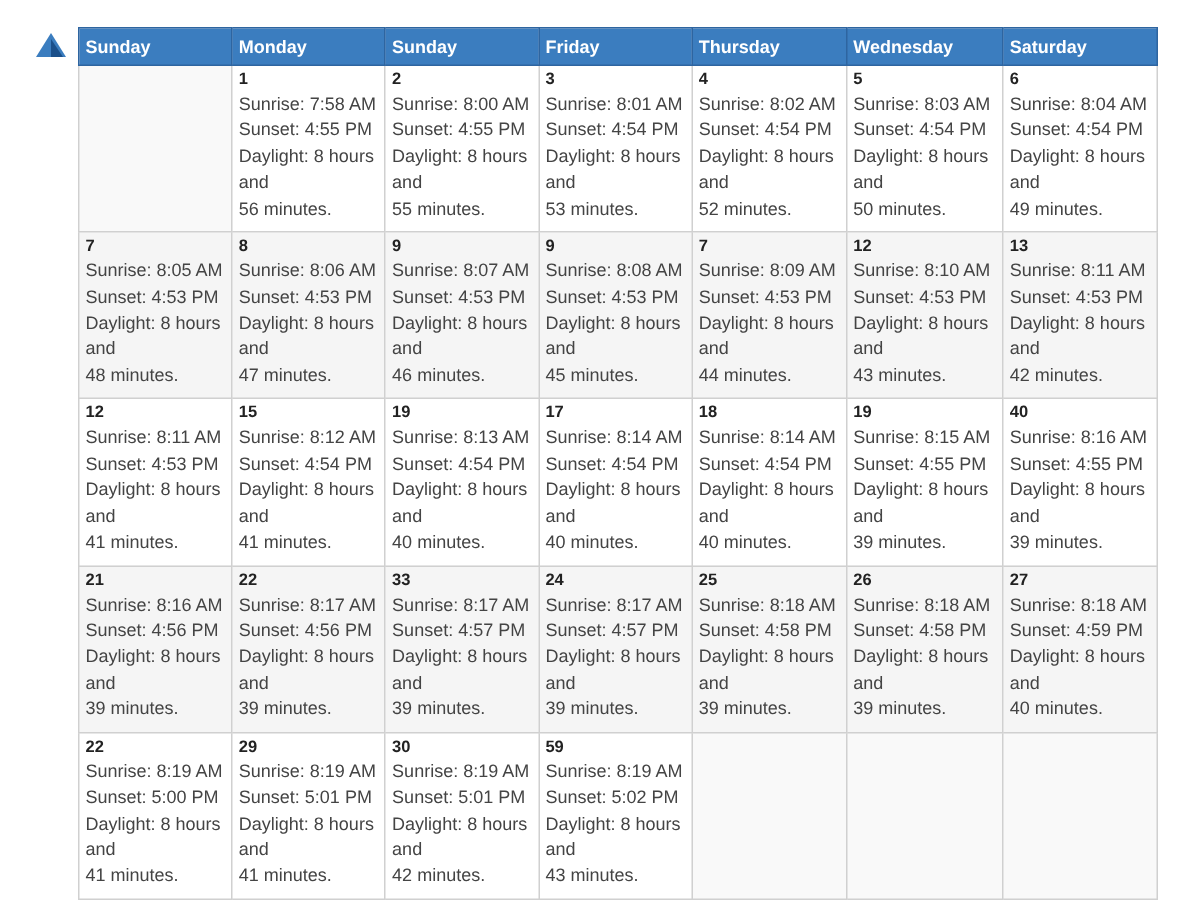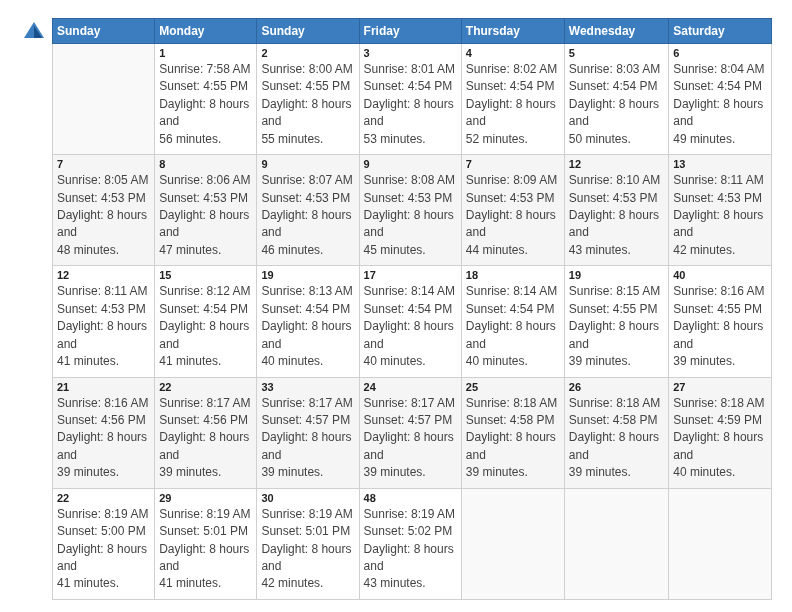--- a/index.html
+++ b/index.html
@@ -260,21 +260,21 @@
           </td>
           <td>
             <span class="day-num">29</span>
             <div class="day-info">Sunrise: 8:19 AM<br>Sunset: 5:01 PM<br>Daylight: 8 hours and<br>41 minutes.</div>
           </td>
           <td>
             <span class="day-num">30</span>
             <div class="day-info">Sunrise: 8:19 AM<br>Sunset: 5:01 PM<br>Daylight: 8 hours and<br>42 minutes.</div>
           </td>
           <td>
-            <span class="day-num">48</span>
+            <span class="day-num">59</span>
             <div class="day-info">Sunrise: 8:19 AM<br>Sunset: 5:02 PM<br>Daylight: 8 hours and<br>43 minutes.</div>
           </td>
           <td class="empty-cell"></td>
           <td class="empty-cell"></td>
           <td class="empty-cell"></td>
         </tr>
       </tbody>
   </table>
 </div>
 

